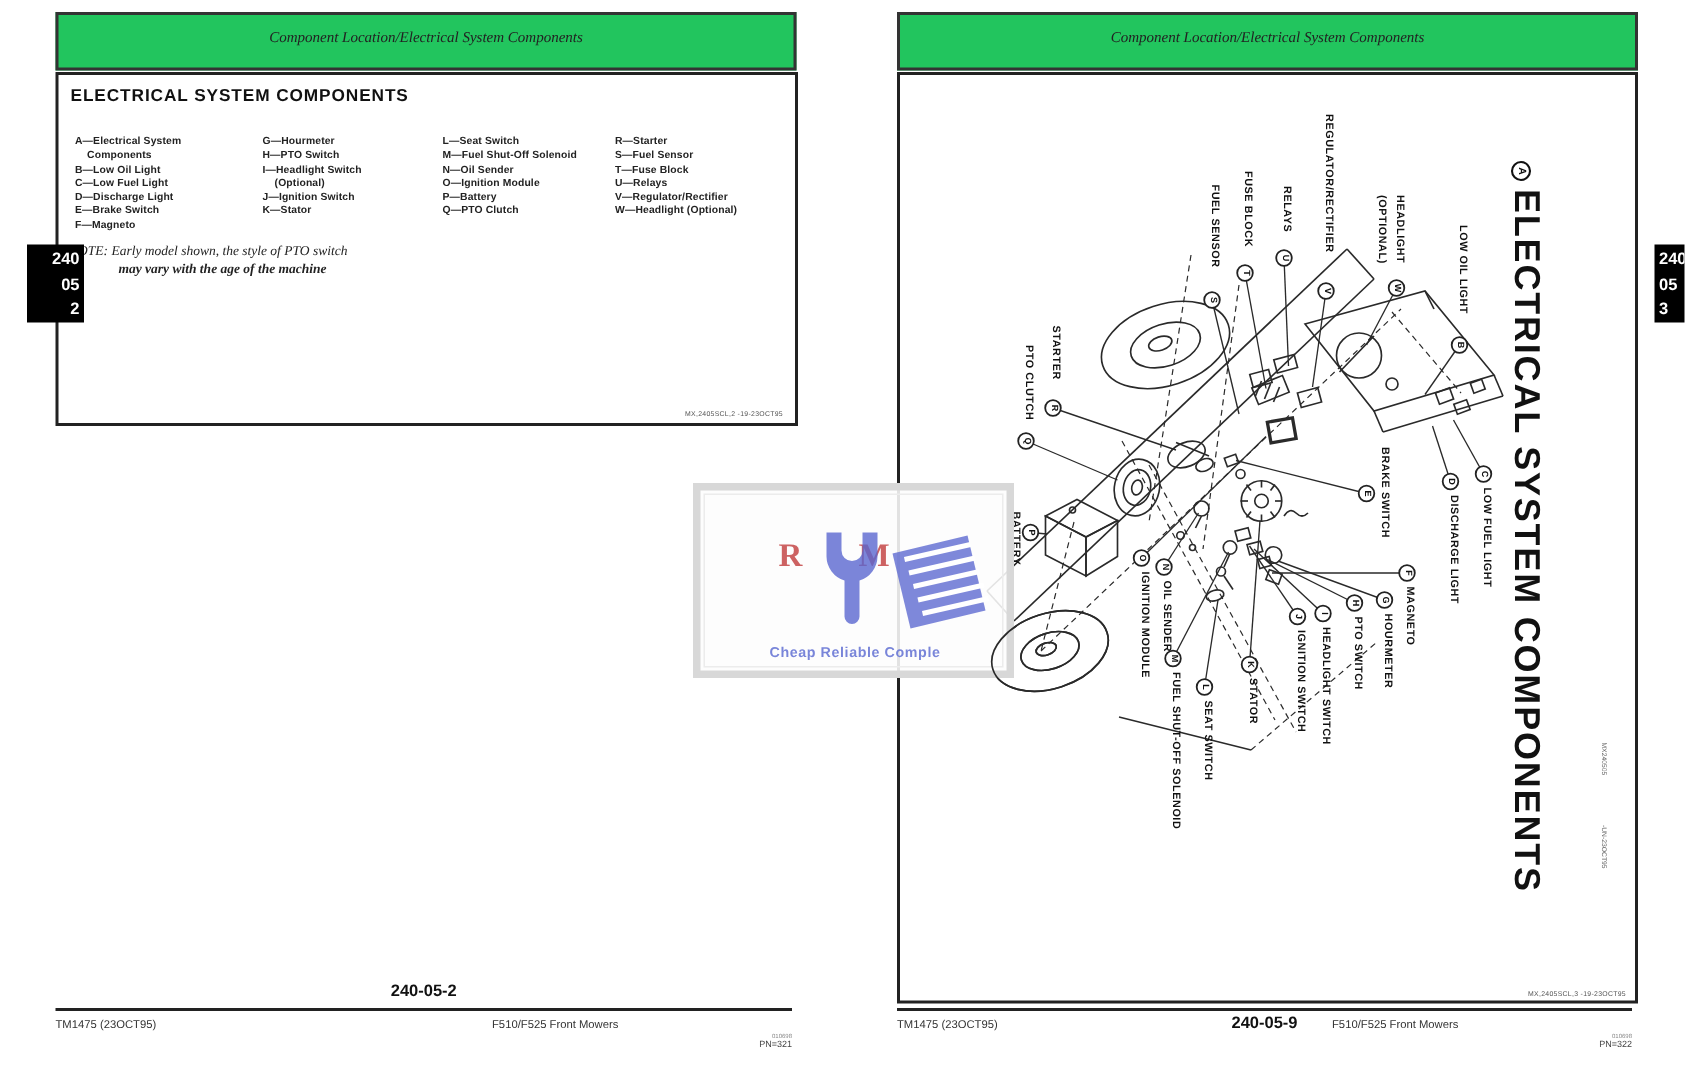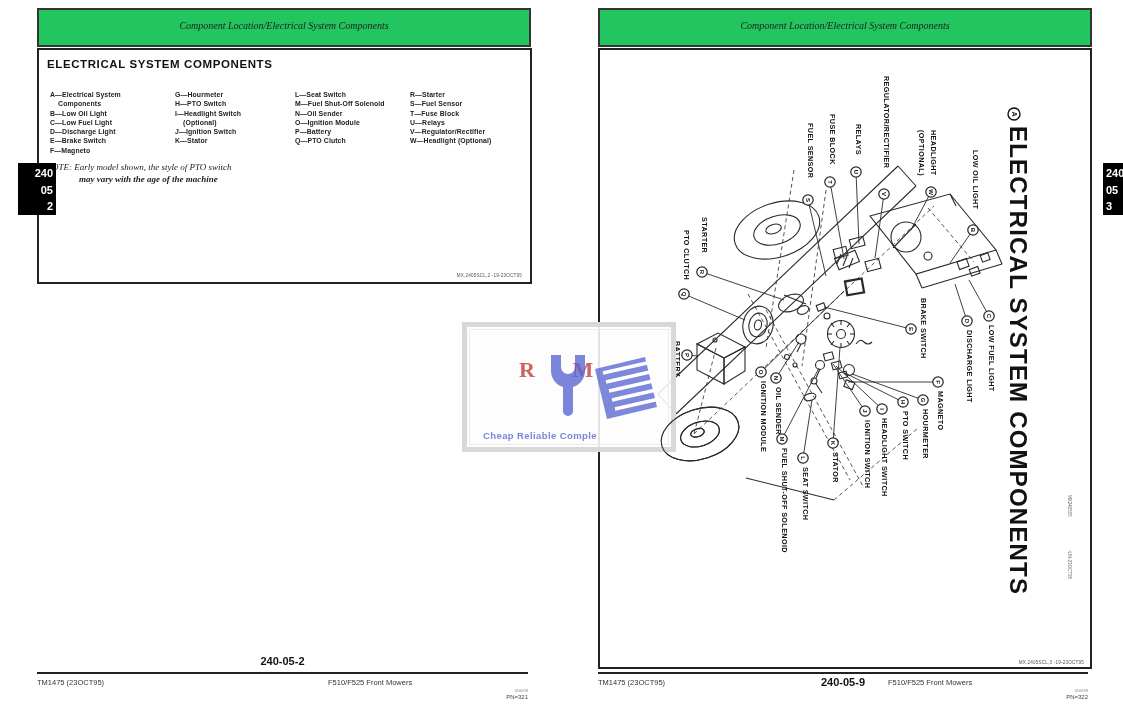--- a/index.html
+++ b/index.html
@@ -33,21 +33,21 @@
        font-size:11px;font-weight:bold;line-height:16.5px;padding-top:2px;box-sizing:border-box;margin-left:18px;}
   .tab-left{text-align:right;padding-right:3px;}
   .tab-right{text-align:left;padding-left:3px;}
   
   .watermark{position:absolute;left:462px;top:322px;width:214px;height:130px;
              border:5px solid #d8d8d8;background:rgba(253,253,253,0.88);
              box-sizing:border-box;z-index:5;overflow:hidden;}
   .wm-inner{position:absolute;left:2px;top:2px;right:2px;bottom:2px;border:1px solid #ececec;}
   .wm-initials{position:absolute;left:52px;top:2px;font-family:"Liberation Serif",serif;
                font-weight:bold;font-size:22px;letter-spacing:16px;color:#c54848;opacity:.85;margin-top:28px;}
-  .wm-caption{position:absolute;left:16px;bottom:6px;width:170px;white-space:nowrap;
+  .wm-caption{position:absolute;left:46px;bottom:6px;width:170px;white-space:nowrap;
               overflow:hidden;font-size:9.5px;font-weight:bold;letter-spacing:.4px;
               color:#6b79d6;opacity:.9;}
   .diagram-svg{position:absolute;left:598px;top:48px;z-index:2;}
   .overlay-wheel{position:absolute;left:650px;top:400px;z-index:6;}
   svg text{font-family:"Liberation Sans",sans-serif;}
 </style>
 </head>
 <body>
 
 <div class="hdr-box" style="left:37px;top:8px;width:490px;height:35px;">

